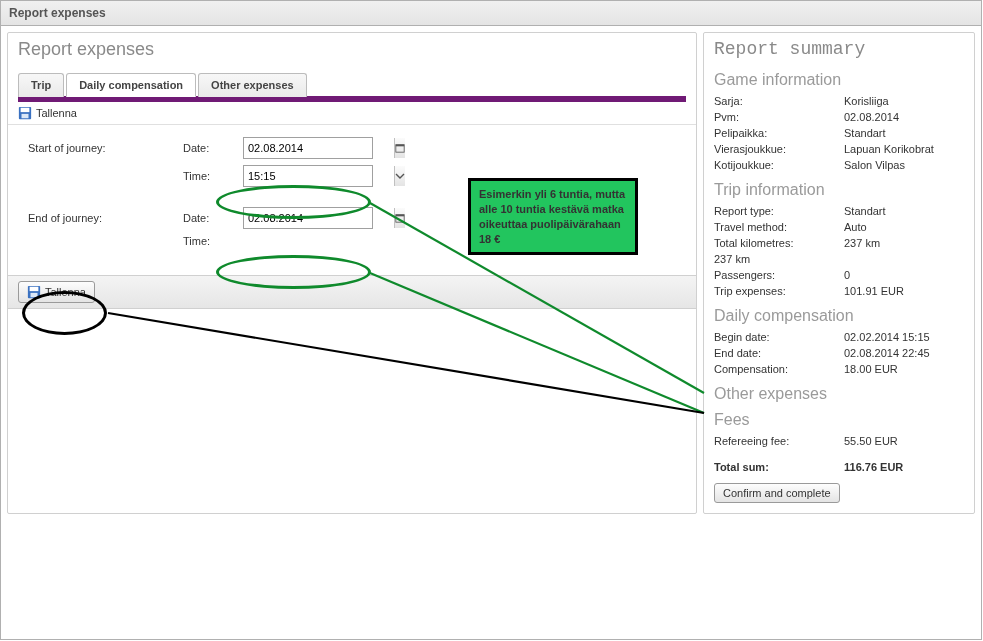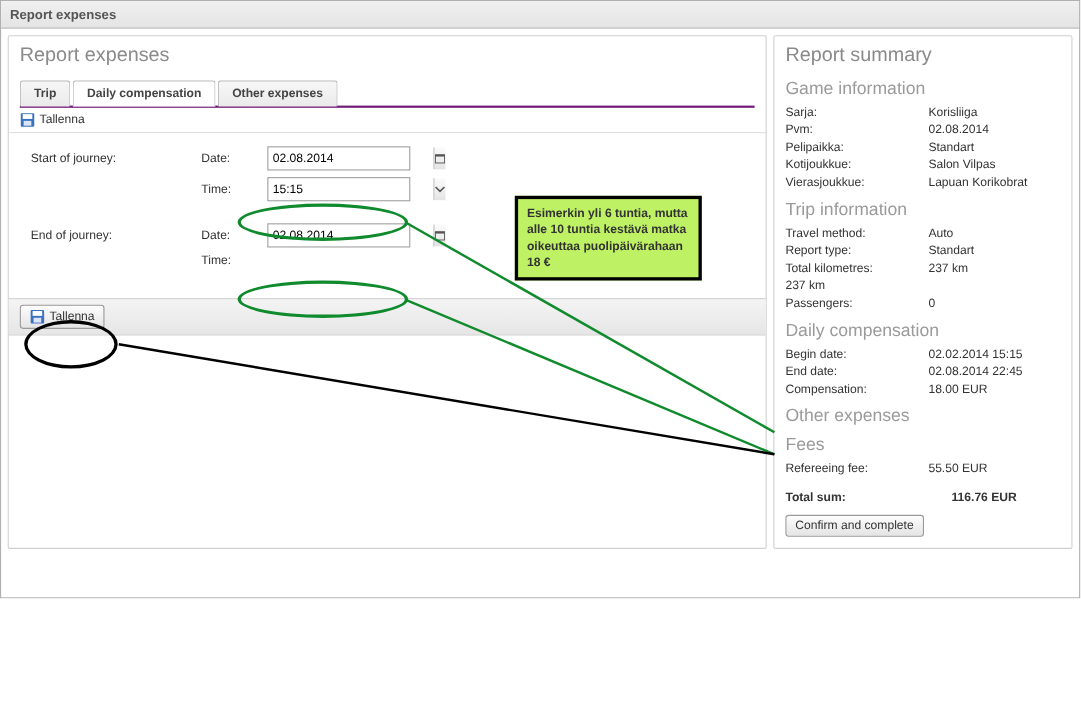--- a/index.html
+++ b/index.html
@@ -39,21 +39,21 @@
   }
   h2.section-title {
     font-family: "Trebuchet MS", sans-serif;
     font-size: 18px;
     color: #8a8a8a;
     font-weight: normal;
     padding: 0 10px 8px 10px;
   }
   .tabs {
     display: flex;
-    border-bottom: 2px solid #701a75;
+    border-bottom: 6px solid #701a75;
     margin: 0 10px;
     padding-top: 4px;
   }
   .tab {
     padding: 5px 12px;
     border: 1px solid #bcbcbc;
     border-bottom: none;
     margin-right: 2px;
     background: linear-gradient(#f7f7f7,#eaeaea);
     border-top-left-radius: 3px;
@@ -147,42 +147,42 @@
   .annotation-ellipse {
     position: absolute;
     border: 3px solid #0f8a2c;
     border-radius: 50%;
     pointer-events: none;
   }
   .anno-box {
     position:absolute;
     border: 3px solid #000;
     padding: 6px 8px;
-    background:#bef264;
+    background:#22c55e;
     font-weight: bold;
     font-size: 11px;
     line-height: 1.35;
     width: 170px;
   }
   .black-circle {
     position:absolute;
     border: 3px solid #000;
     border-radius: 50%;
     pointer-events:none;
   }
   svg.anno-lines {
     position:absolute;
     top:0; left:0;
     pointer-events:none;
   }
 </style>
 </head>
 <body>
 
-<div class="window" style="width:982px;height:544px;position:relative;overflow:hidden;">
+<div class="window" style="width:982px;height:640px;position:relative;overflow:hidden;">
   <div class="titlebar">Report expenses</div>
   <div class="content">
 
     <div class="left" style="position:relative;">
       <h2 class="section-title">Report expenses</h2>
 
       <div class="tabs">
         <div class="tab">Trip</div>
         <div class="tab active">Daily compensation</div>
         <div class="tab">Other expenses</div>
@@ -266,64 +266,68 @@
       <div class="anno-box" style="left:460px;top:145px;">Esimerkin yli 6 tuntia, mutta alle 10 tuntia kestävä matka oikeuttaa puolipäivärahaan 18 €</div>
 
       <svg class="anno-lines" width="700" height="620">
         <line x1="362" y1="170" x2="696" y2="360" stroke="#0f8a2c" stroke-width="2.2"></line>
         <line x1="362" y1="240" x2="696" y2="380" stroke="#0f8a2c" stroke-width="2.2"></line>
         <line x1="100" y1="280" x2="696" y2="380" stroke="#000" stroke-width="2.2"></line>
       </svg>
     </div>
 
     <div class="right">
-      <h2 class="section-title" style="padding:0 0 4px 0;">Report summary</h2>
+      <h2 class="section-title" style="padding:0 0 4px 0;font-family:Liberation Mono, monospace;">Report summary</h2>
 
       <h3 class="sub">Game information</h3>
       <div class="kv">
           <span class="k">Sarja:</span>
           <span class="v">Korisliiga</span>
         </div>
       <div class="kv">
           <span class="k">Pvm:</span>
           <span class="v">02.08.2014</span>
         </div>
       <div class="kv">
           <span class="k">Pelipaikka:</span>
           <span class="v">Standart</span>
         </div>
       <div class="kv">
+          <span class="k">Vierasjoukkue:</span>
+          <span class="v">Lapuan Korikobrat</span>
+        </div>
+      <div class="kv">
           <span class="k">Kotijoukkue:</span>
           <span class="v">Salon Vilpas</span>
         </div>
-      <div class="kv">
-          <span class="k">Vierasjoukkue:</span>
-          <span class="v">Lapuan Korikobrat</span>
-        </div>
 
       <h3 class="sub">Trip information</h3>
+      <div class="kv">
+          <span class="k">Report type:</span>
+          <span class="v">Standart</span>
+        </div>
       <div class="kv">
           <span class="k">Travel method:</span>
           <span class="v">Auto</span>
         </div>
       <div class="kv">
-          <span class="k">Report type:</span>
-          <span class="v">Standart</span>
-        </div>
-      <div class="kv">
           <span class="k">Total kilometres:</span>
           <span class="v">237 km</span>
         </div>
       <div class="kv">
           <span class="v">237 km</span>
         </div>
       <div class="kv">
           <span class="k">Passengers:</span>
           <span class="v">0</span>
         </div>
+      <div class="kv">
+          <span class="k">Trip expenses:</span>
+          <span class="v">101.91 EUR</span>
+        </div>
 
       <h3 class="sub">Daily compensation</h3>
       <div class="kv">
           <span class="k">Begin date:</span>
           <span class="v">02.02.2014 15:15</span>
         </div>
       <div class="kv">
           <span class="k">End date:</span>
           <span class="v">02.08.2014 22:45</span>
         </div>
@@ -333,21 +337,21 @@
         </div>
 
       <h3 class="sub">Other expenses</h3>
 
       <h3 class="sub">Fees</h3>
       <div class="kv">
           <span class="k">Refereeing fee:</span>
           <span class="v">55.50 EUR</span>
         </div>
 
-      <div class="kv total" style="margin-top:10px;gap:21px;">
+      <div class="kv total" style="margin-top:10px;">
         <span class="k">Total sum:</span>
         <span class="v">116.76 EUR</span>
       </div>
 
 
       <div class="confirm-wrap">
         <span class="btn">Confirm and complete</span>
       </div>
     </div>
   </div>

